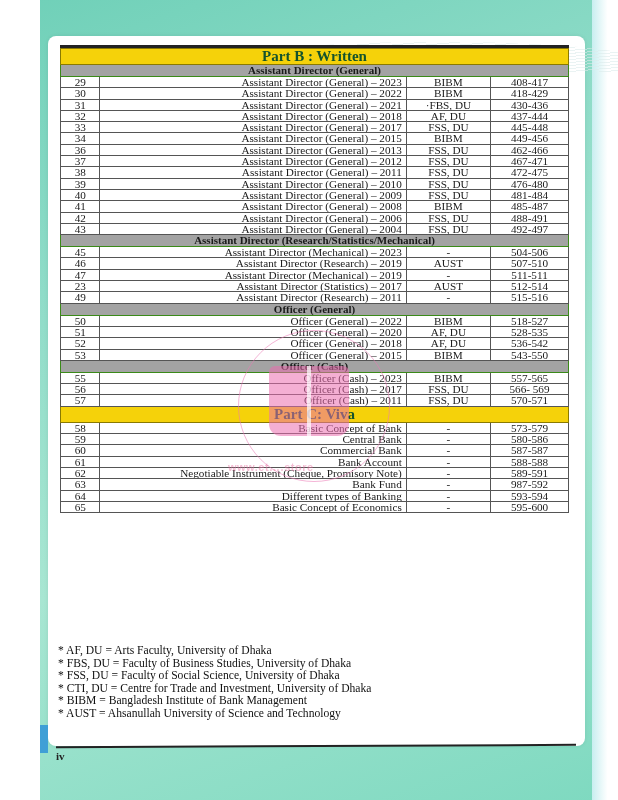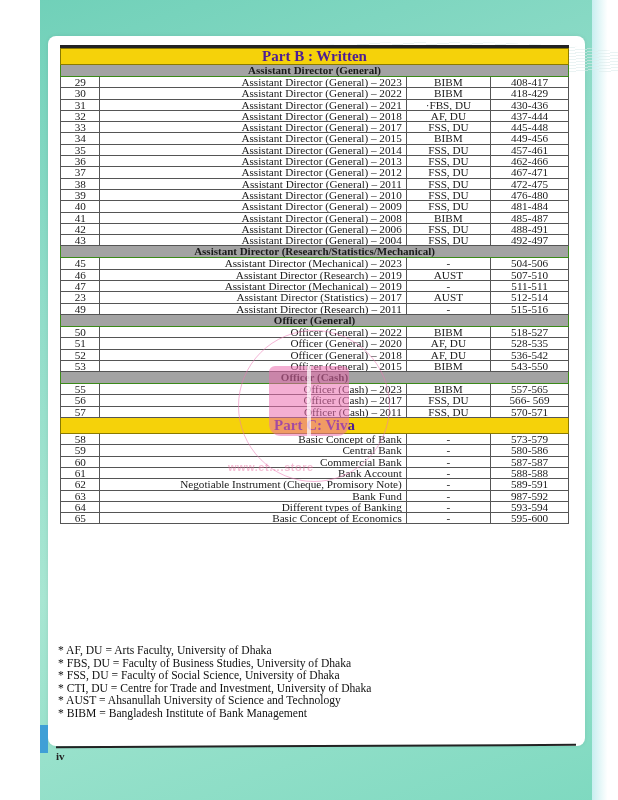--- a/index.html
+++ b/index.html
@@ -37,21 +37,21 @@
     table.toc td {
       border: 1px solid #555; padding: 0 4px; height: 10.3px; line-height: 10.3px;
       white-space: nowrap; overflow: hidden;
     }
     .c-num { width: 37px; text-align: center; }
     .c-title { width: 287px; text-align: right; }
     .c-src { width: 79px; text-align: center; }
     .c-pg { width: 73px; text-align: center; }
     tr.part td {
       background: #f5d20a; text-align: center; font-weight: bold; font-size: 15px;
-      height: 15px; line-height: 15px; border-color: #8a7a00; color: #4c1d95;
+      height: 15px; line-height: 15px; border-color: #8a7a00; color: #14532d;
     }
     tr.section td {
       background: #a3a3a3; text-align: center; font-weight: bold; font-size: 11px;
       height: 11px; line-height: 11px; border-color: #3a8a18; color: #1a1a1a;
     }
     .notes {
       position: absolute; left: 58px; top: 645px; font-size: 11.6px; color: #111;
       line-height: 12.5px;
     }
     .notes div::before { content: "* "; }
@@ -138,26 +138,20 @@
         <td class="c-src">FSS, DU</td>
         <td class="c-pg">445-448</td>
       </tr>
     <tr>
         <td class="c-num">34</td>
         <td class="c-title">Assistant Director (General) – 2015</td>
         <td class="c-src">BIBM</td>
         <td class="c-pg">449-456</td>
       </tr>
     <tr>
-        <td class="c-num">35</td>
-        <td class="c-title">Assistant Director (General) – 2014</td>
-        <td class="c-src">FSS, DU</td>
-        <td class="c-pg">457-461</td>
-      </tr>
-    <tr>
         <td class="c-num">36</td>
         <td class="c-title">Assistant Director (General) – 2013</td>
         <td class="c-src">FSS, DU</td>
         <td class="c-pg">462-466</td>
       </tr>
     <tr>
         <td class="c-num">37</td>
         <td class="c-title">Assistant Director (General) – 2012</td>
         <td class="c-src">FSS, DU</td>
         <td class="c-pg">467-471</td>
@@ -340,19 +334,19 @@
 <div class="watermark">
   <div class="wm-book"></div>
 </div>
 <div class="wm-text">www.et….store</div>
 
 <div class="notes">
   <div>AF, DU = Arts Faculty, University of Dhaka</div>
   <div>FBS, DU = Faculty of Business Studies, University of Dhaka</div>
   <div>FSS, DU = Faculty of Social Science, University of Dhaka</div>
   <div>CTI, DU = Centre for Trade and Investment, University of Dhaka</div>
+  <div>BIBM = Bangladesh Institute of Bank Management</div>
   <div>AUST = Ahsanullah University of Science and Technology</div>
-  <div>BIBM = Bangladesh Institute of Bank Management</div>
 </div>
 
 <div class="blue-tab"></div>
 <div class="footer-line"></div>
 <div class="page-num">iv</div>
 
 </body></html>

